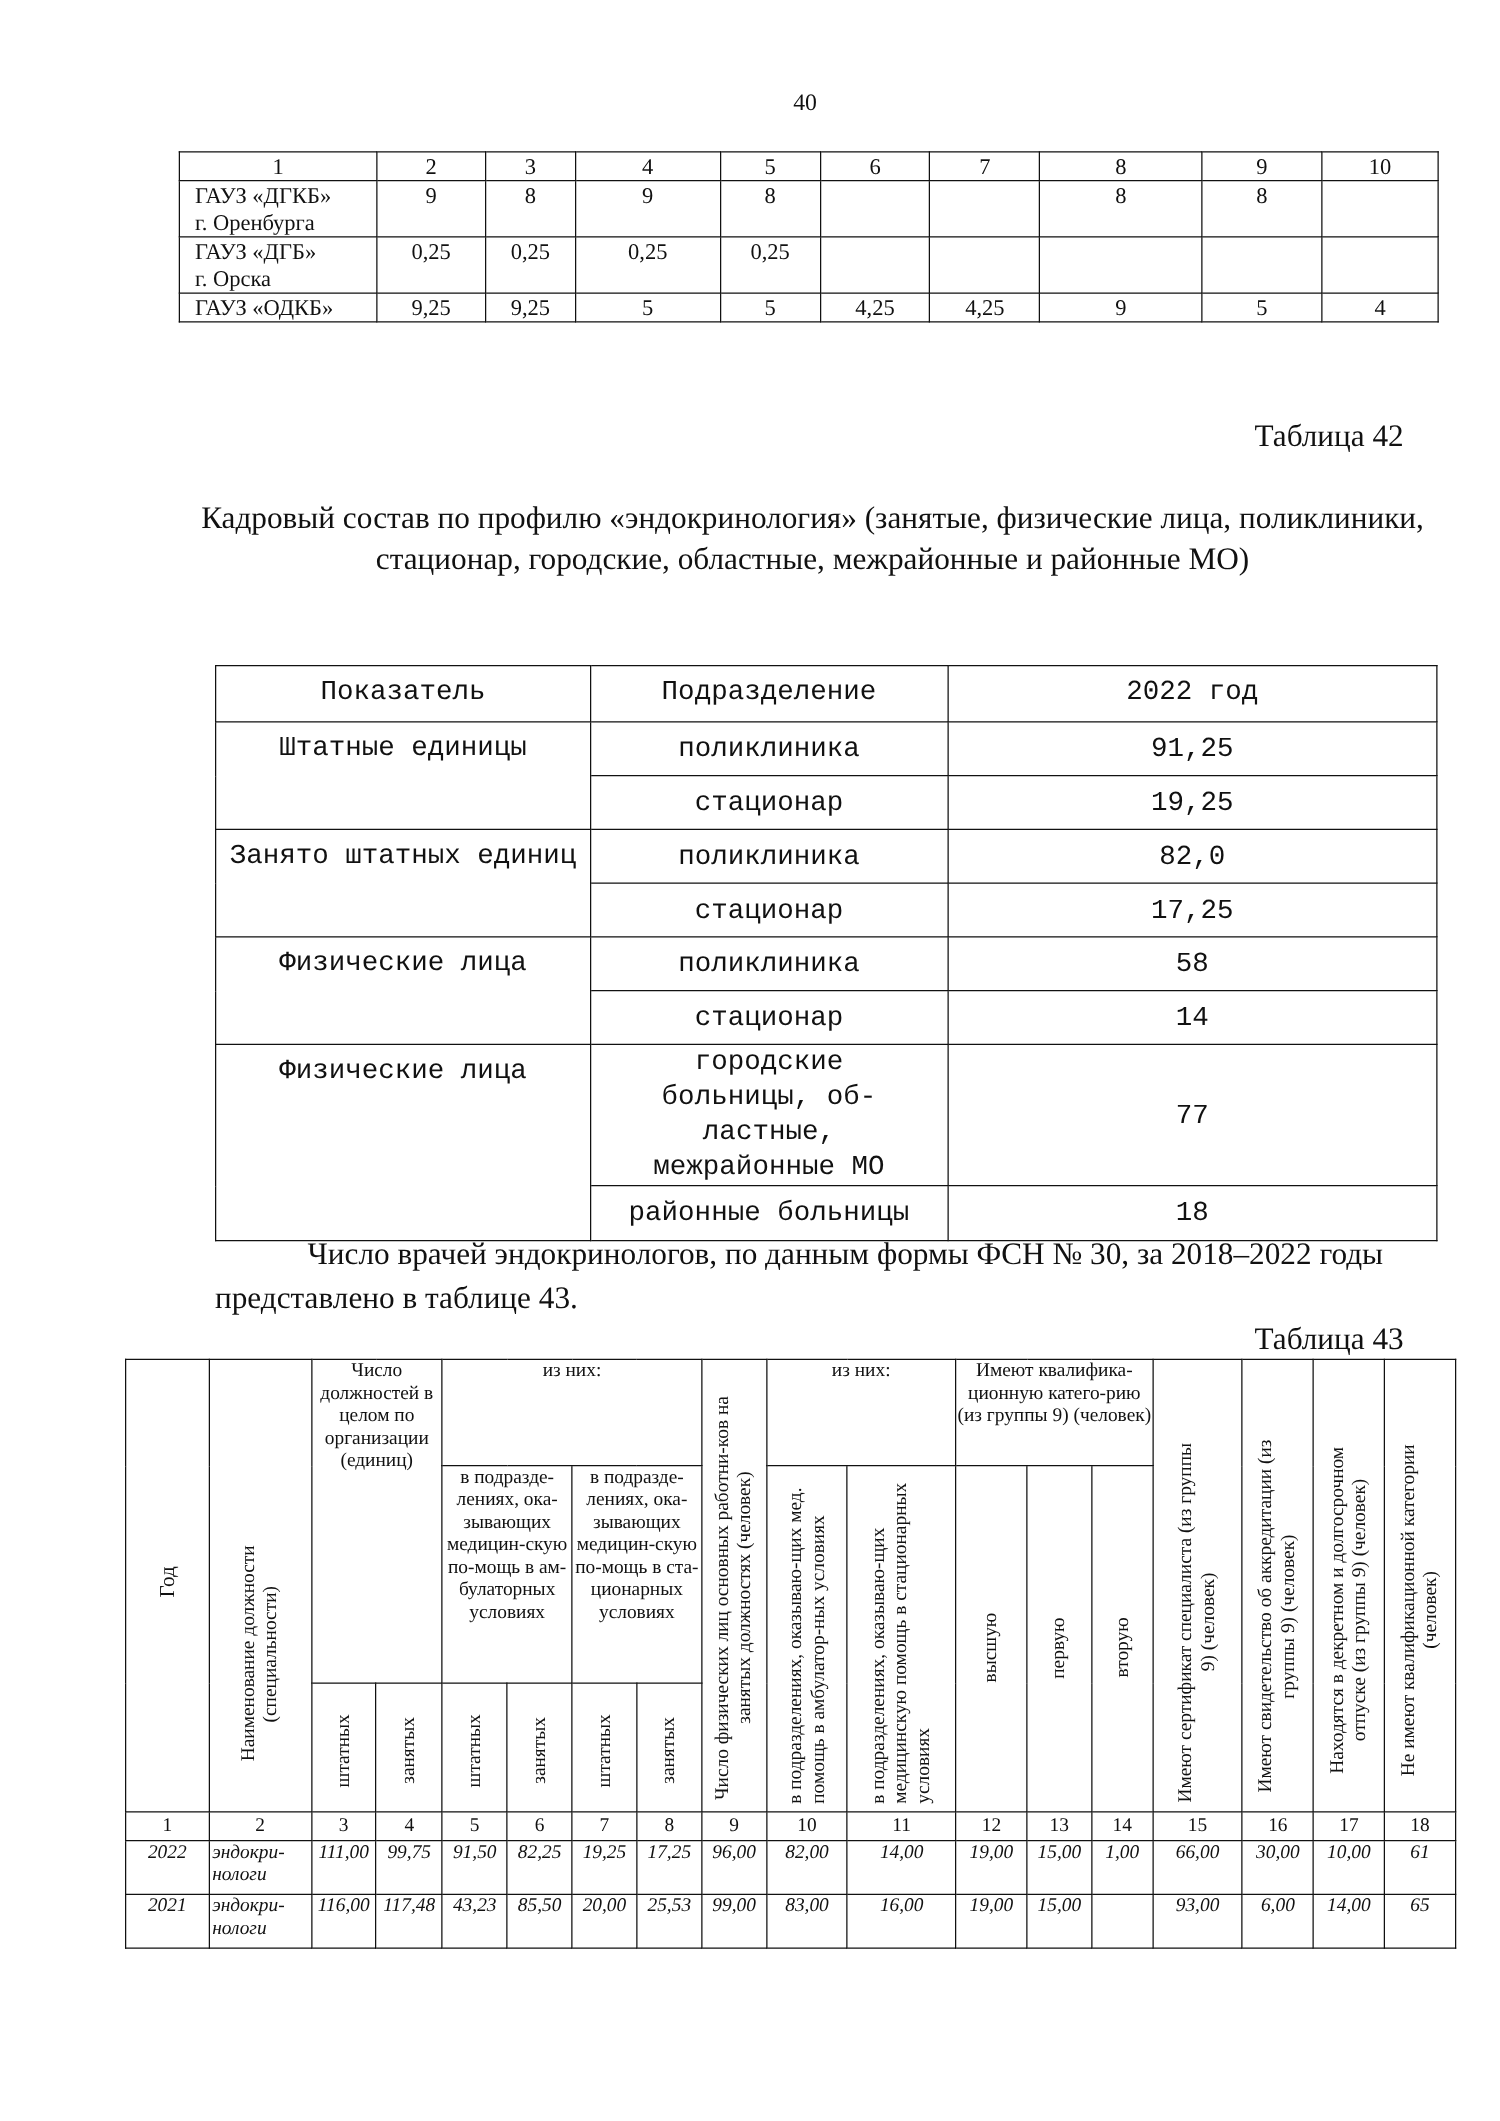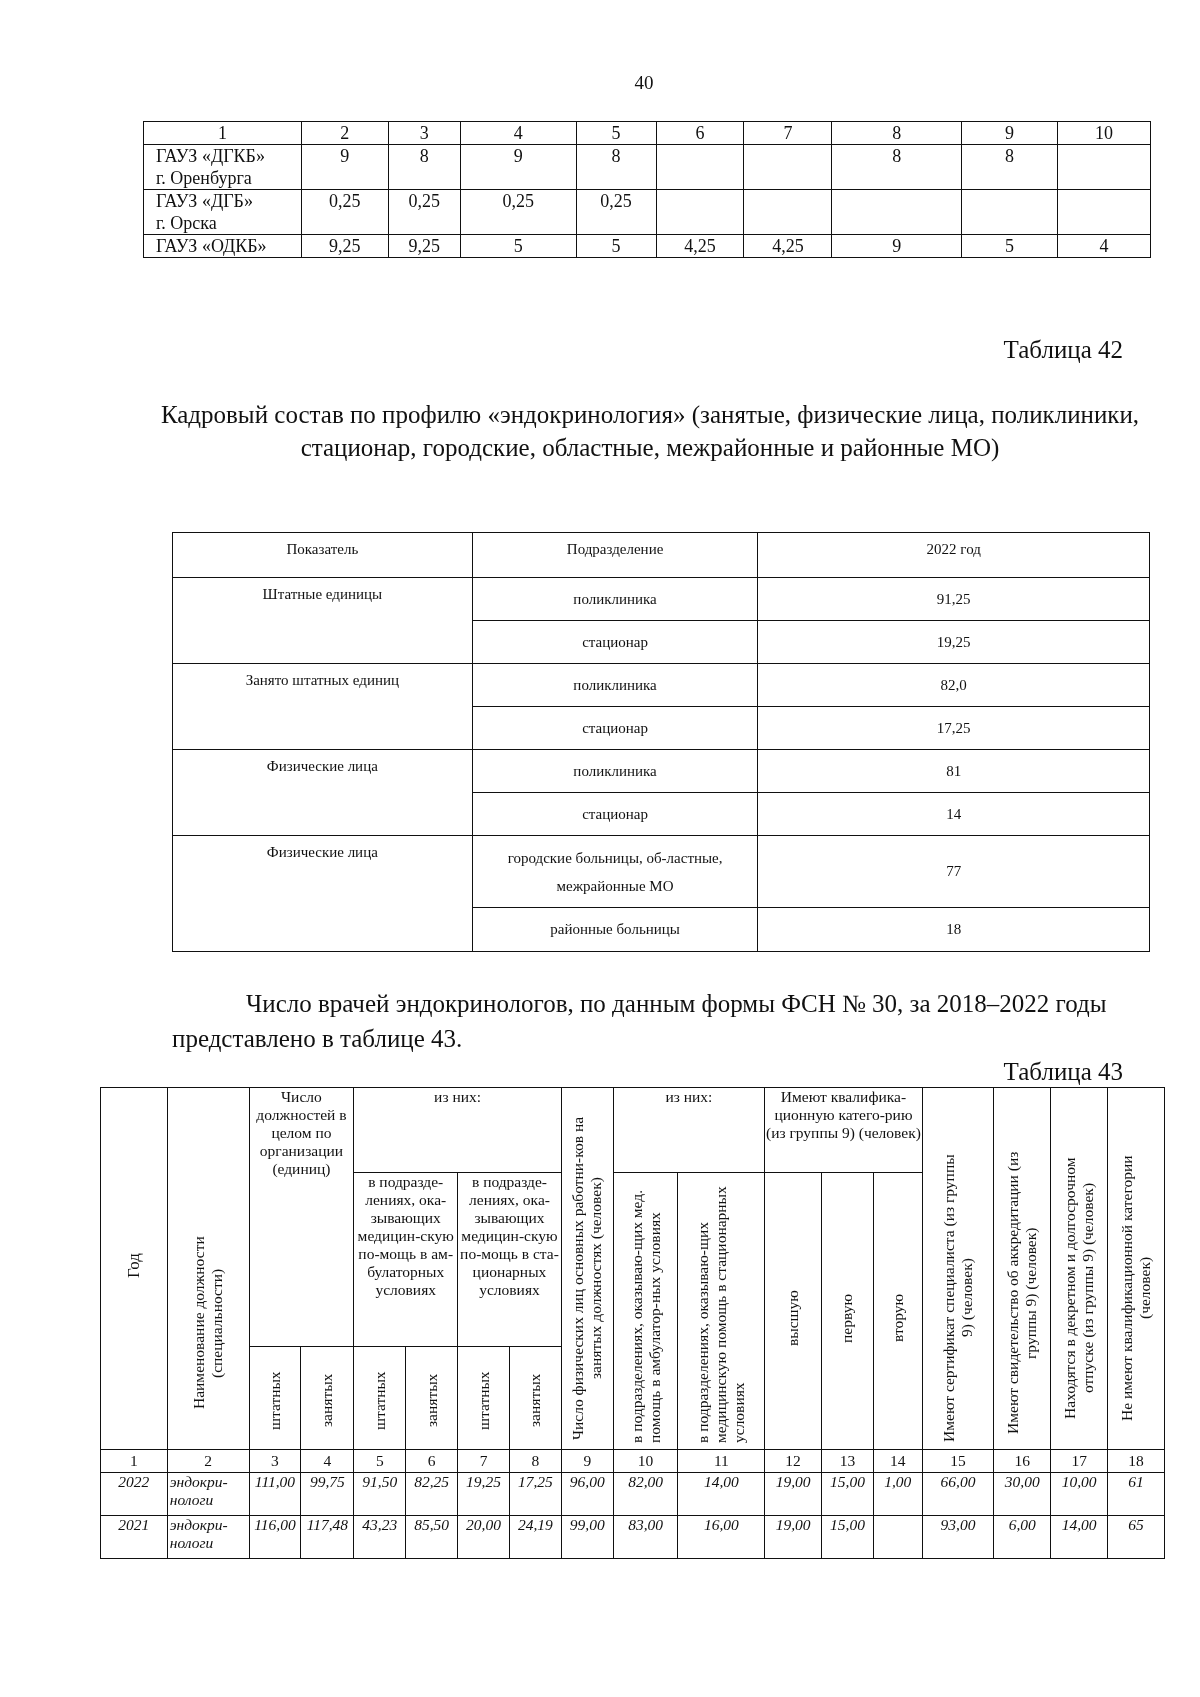--- a/index.html
+++ b/index.html
@@ -9,21 +9,21 @@
   .pagenum { left:0; width:1288px; top:72px; text-align:center; font-size:19px; }
   table { border-collapse:collapse; position:absolute; }
   td, th { border:1.6px solid #111; padding:0; font-weight:normal; }
   
   #t41 { left:143px; top:121px; width:1008px; font-size:18px; }
   #t41 td { text-align:center; vertical-align:top; line-height:22px; height:22px; }
   #t41 td.name { text-align:left; padding-left:12px;margin-top:40px; }
   .caption { font-size:25px; }
   .cap42 { right:77px; top:336px; }
   .title42 { left:150px; width:1000px; top:398px; text-align:center; font-size:25px; line-height:33px; }
-  #t42 { left:172px; top:532px; width:978px; font-size:15px; }
+  #t42 { left:172px; top:532px; width:978px; font-size:22px;font-family:Liberation Mono, monospace; }
   #t42 td { text-align:center; }
   #t42 td.ind { vertical-align:top; padding-top:8px; }
   #t42 td.mid { vertical-align:middle;text-align:center; }
   .para { left:172px; width:960px; top:986px; font-size:25px; line-height:35px; text-indent:74px; }
   .cap43 { right:77px; top:1058px; }
   #t43 { left:100px; top:1087px; width:1065px; font-size:15.5px; }
   #t43 td { text-align:center; vertical-align:top; line-height:18px; }
   #t43 .vert { writing-mode:vertical-rl; transform:rotate(180deg); margin:0 auto; text-align:center; white-space:normal; line-height:18px; }
   #t43 .vert.left { text-align:left; }
   #t43 td.vcell { vertical-align:bottom; padding-bottom:6px; }
@@ -136,21 +136,21 @@
     <td class="mid">поликлиника</td>
     <td class="mid">82,0</td>
   </tr>
   <tr style="height:43px">
     <td class="mid">стационар</td>
     <td class="mid">17,25</td>
   </tr>
   <tr style="height:43px">
     <td class="ind" rowspan="2">Физические лица</td>
     <td class="mid">поликлиника</td>
-    <td class="mid">81</td>
+    <td class="mid">58</td>
   </tr>
   <tr style="height:43px">
     <td class="mid">стационар</td>
     <td class="mid">14</td>
   </tr>
   <tr style="height:72px">
     <td class="ind" rowspan="2">Физические лица</td>
     <td class="mid" style="padding:0 20px;line-height:28px">городские больницы, об-ластные, межрайонные МО</td>
     <td class="mid">77</td>
   </tr>
@@ -294,21 +294,21 @@
     <td>61</td>
   </tr>
   <tr class="data">
     <td>2021</td>
     <td class="spec">эндокри-нологи</td>
     <td>116,00</td>
     <td>117,48</td>
     <td>43,23</td>
     <td>85,50</td>
     <td>20,00</td>
-    <td>24,19</td>
+    <td>25,53</td>
     <td>99,00</td>
     <td>83,00</td>
     <td>16,00</td>
     <td>19,00</td>
     <td>15,00</td>
     <td></td>
     <td>93,00</td>
     <td>6,00</td>
     <td>14,00</td>
     <td>65</td>

